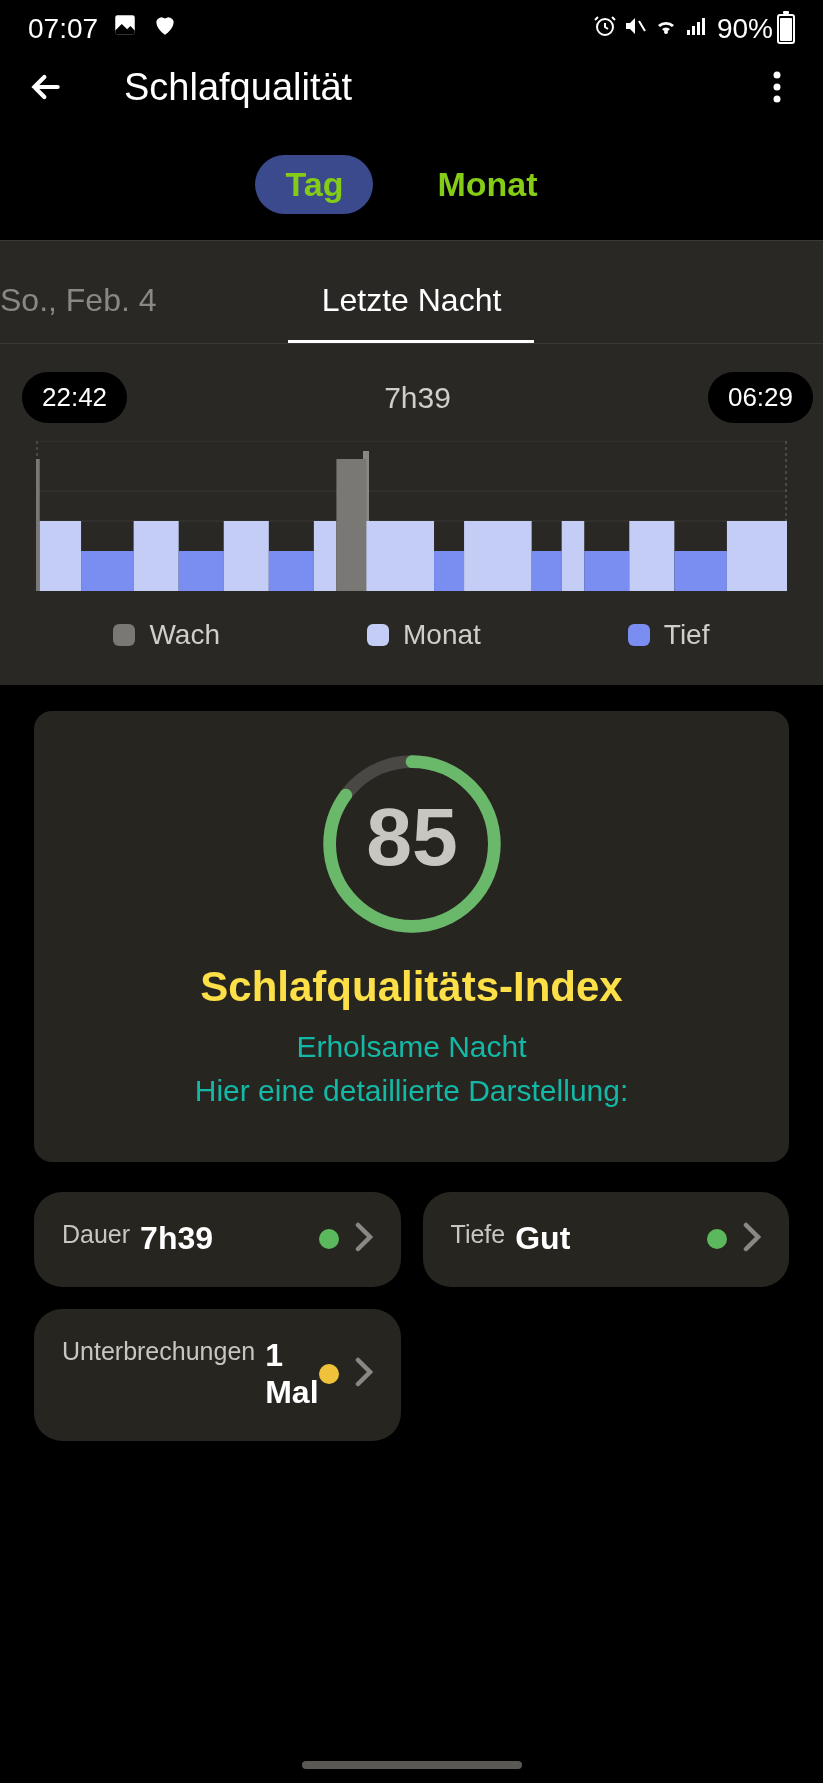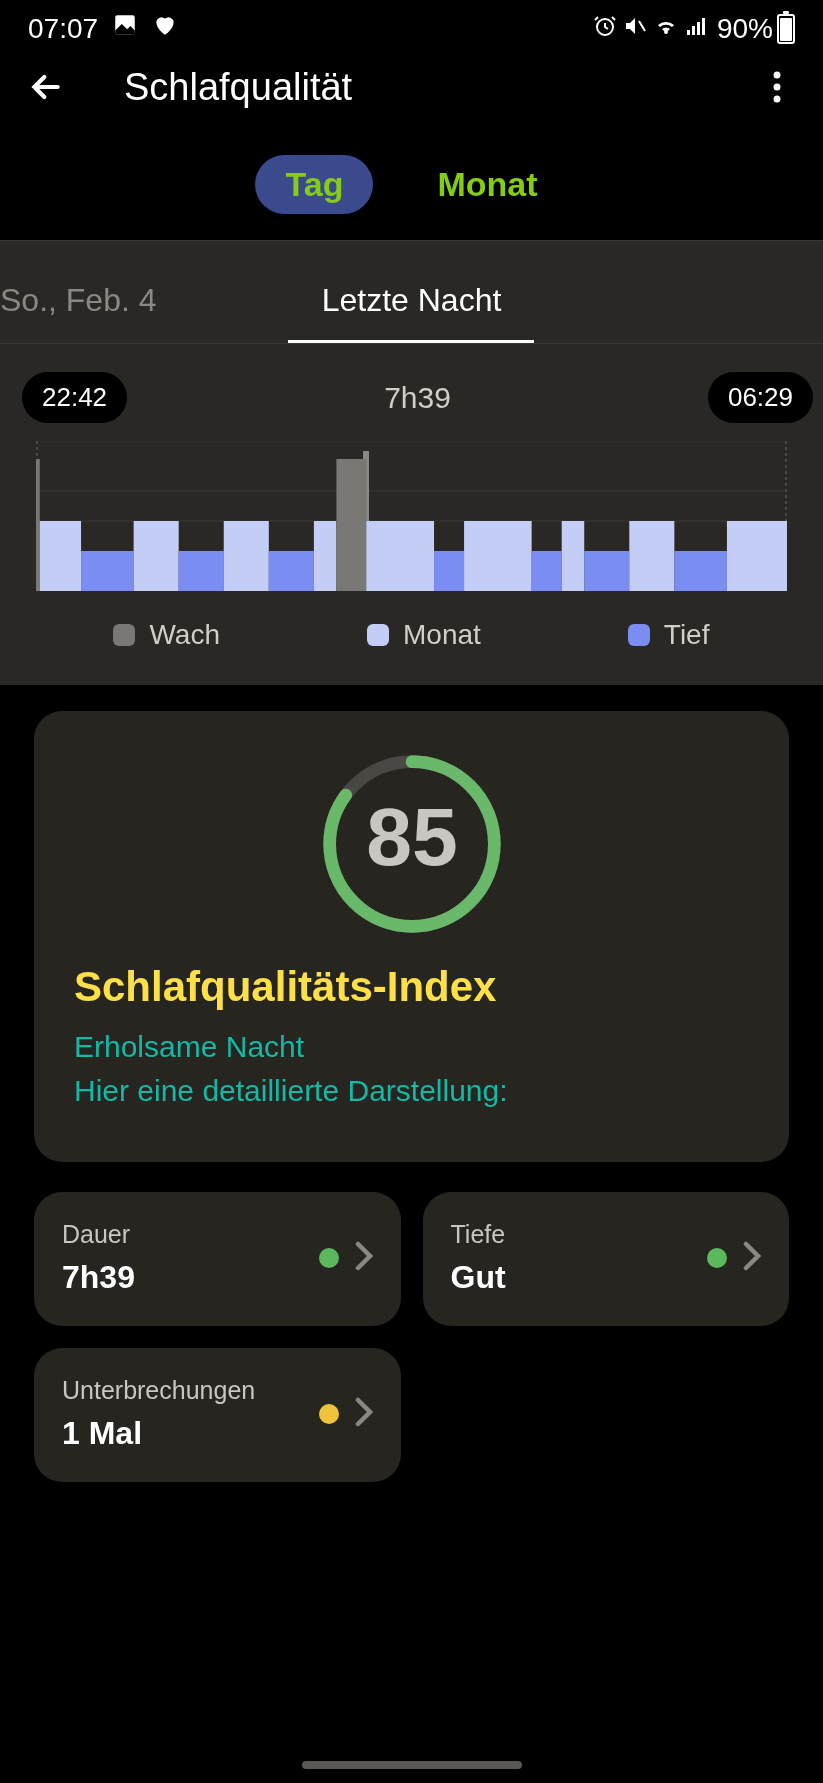--- a/index.html
+++ b/index.html
@@ -40,31 +40,31 @@
   .chart-times { display: flex; justify-content: space-between; align-items: center; padding: 0 10px 18px; position: relative; margin-left: 12px; }
   .time-pill { background: #000; color: #fff; font-size: 26px; font-weight: 500; padding: 10px 20px; border-radius: 26px; }
   .duration-label { color: #d0cec8; font-size: 30px; position: absolute; left: 50%; transform: translateX(-50%); }
   .chart-svg-wrap { padding: 0 36px; }
   .legend { display: flex; justify-content: space-around; padding: 24px 40px 0; }
   .legend-item { display: flex; align-items: center; gap: 14px; font-size: 28px; color: #d0cec8; }
   .legend-swatch { width: 22px; height: 22px; border-radius: 6px; }
   
   
   .cards { padding: 26px 34px 0; background: #000; }
-  .score-card { background: #272520; border-radius: 28px; padding: 38px 40px 50px; }
+  .score-card { background: #272520; border-radius: 18px; padding: 38px 40px 50px; text-align: center; }
   .ring-wrap { display: flex; justify-content: center; }
   .ring-svg { width: 190px; height: 190px; }
   .ring-score { font-size: 52px; font-weight: 700; fill: #c8c6c0; }
   .score-title { font-size: 42px; font-weight: 700; color: #fde047; margin-top: 24px; }
   .score-sub { font-size: 30px; color: #14b8a6; margin-top: 14px; line-height: 1.45; }
   
   
   .metrics { display: grid; grid-template-columns: 1fr 1fr; gap: 22px; margin-top: 30px; }
   .metric-card { background: #272520; border-radius: 28px; padding: 28px 28px 30px; display: flex; align-items: center; justify-content: space-between; }
-  .metric-text { display: flex; flex-direction: column; gap: 10px; }
+  .metric-text { display: flex; gap: 10px; }
   .metric-label { font-size: 25px; color: #c8c6c0; }
   .metric-value { font-size: 32px; font-weight: 700; color: #fff; }
   .metric-right { display: flex; align-items: center; gap: 16px; }
   .dot { width: 20px; height: 20px; border-radius: 50%; }
   .dot.green { background: #5cb85c; }
   .dot.grey { background: #6a6864; }
   .dot.yellow { background: #f0c23c; }
   .chev { color: #8a8884; }
   
   

